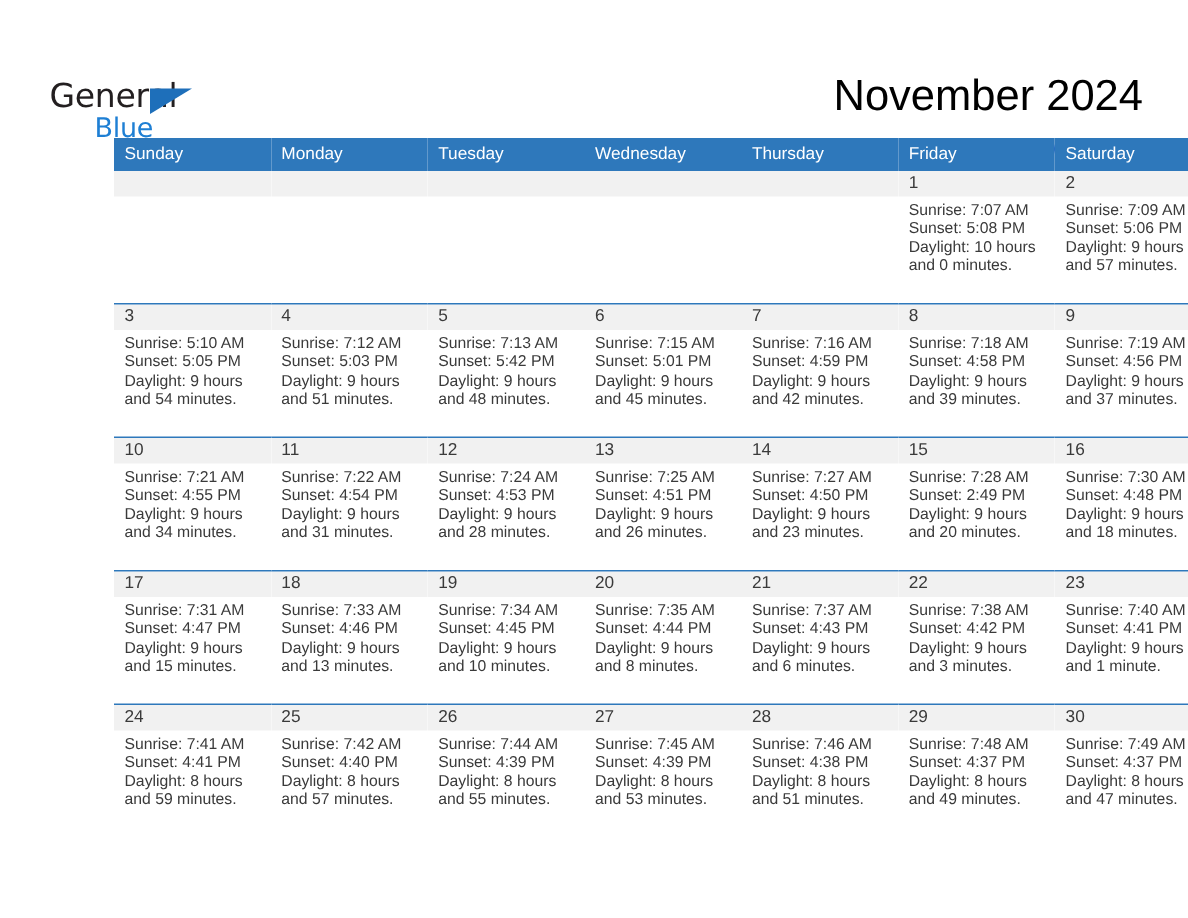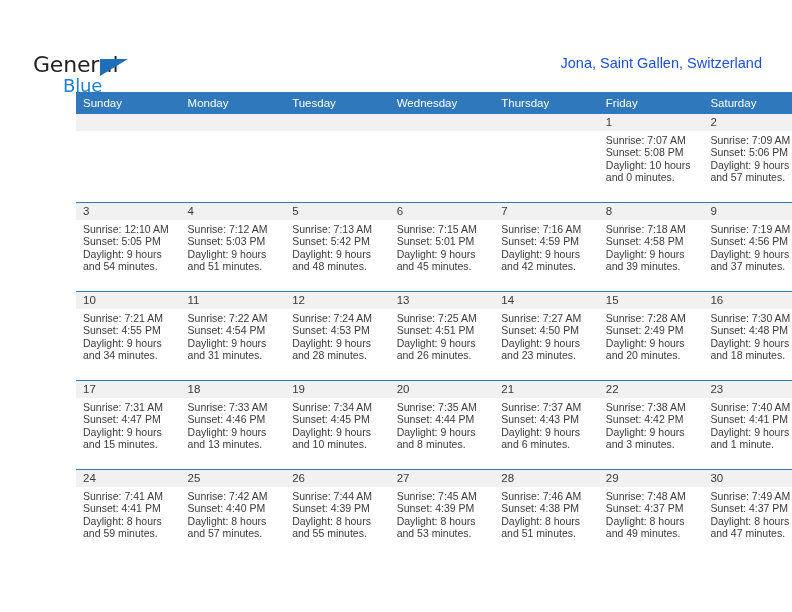--- a/index.html
+++ b/index.html
@@ -148,20 +148,21 @@
 
   <div class="header">
 
     <div class="logo">
       <span class="logo-general">General</span>
       <span class="logo-triangle"></span>
       <span class="logo-blue">Blue</span>
     </div>
 
     <div class="title-block">
+      <div class="cal-title">November 2024</div>
       <div class="cal-subtitle">Jona, Saint Gallen, Switzerland</div>
     </div>
 
   </div>
 
   <table class="calendar">
     <thead>
       <tr>
           <th><span>Sunday</span></th>
           <th><span>Monday</span></th>
@@ -210,21 +211,21 @@
               <div>Sunset: 5:06 PM</div>
               <div>Daylight: 9 hours</div>
               <div>and 57 minutes.</div>
             </div>
           </td>
         </tr>
         <tr class="week">
           <td>
             <div class="daynum-band">3</div>
             <div class="cell-body">
-              <div>Sunrise: 12:10 AM</div>
+              <div>Sunrise: 5:10 AM</div>
               <div>Sunset: 5:05 PM</div>
               <div>Daylight: 9 hours</div>
               <div>and 54 minutes.</div>
             </div>
           </td>
           <td>
             <div class="daynum-band">4</div>
             <div class="cell-body">
               <div>Sunrise: 7:12 AM</div>
               <div>Sunset: 5:03 PM</div>

